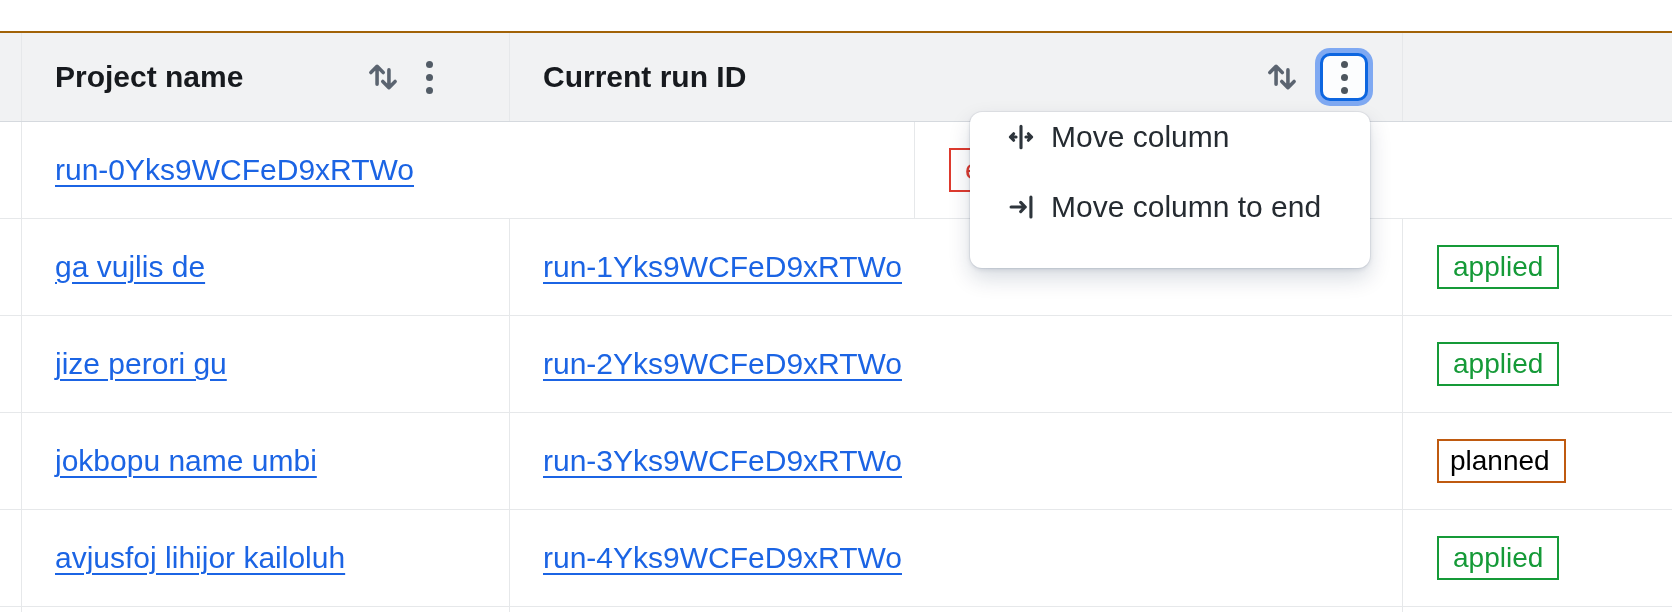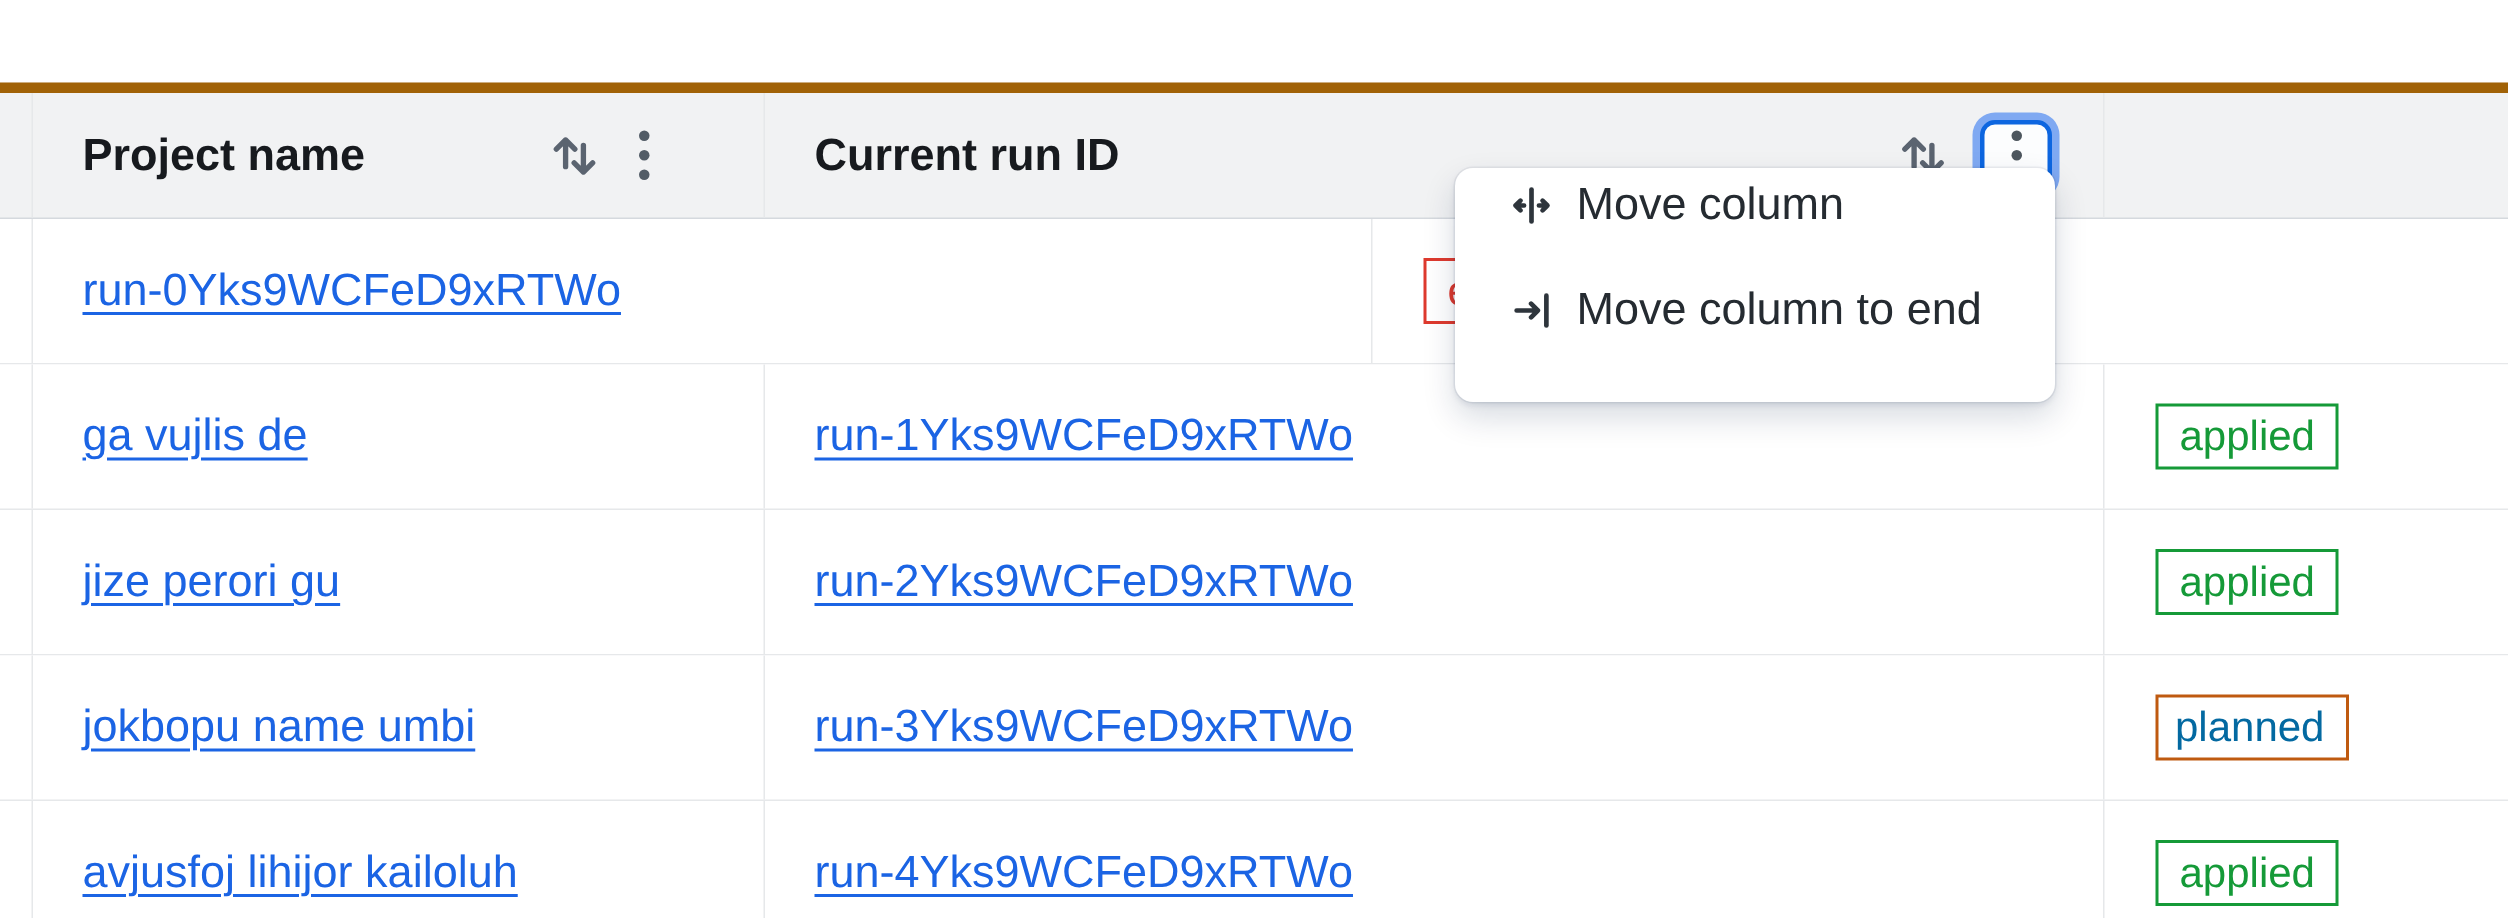--- a/index.html
+++ b/index.html
@@ -7,21 +7,21 @@
     width:1672px; height:612px; position:relative; background:#ffffff;
     font-family:"Liberation Sans","DejaVu Sans",sans-serif;
     --link:#1b64e4; --focus-ring:#7fa9f2; --focus-border:#0d66e0;
     --icon:#5b6470; --header-bg:#f1f2f3; --header-text:#171a1e;
     --menu-text:#252b31; --border:#e6e8ea; --header-border:#d5d9de;
   }
   .table { position:absolute; top:31px; left:0; width:1672px; }
   .thead {
     display:flex; height:91px; box-sizing:border-box;
     background:var(--header-bg);
-    border-top:7px solid #a16207; border-bottom:1px solid var(--header-border);margin-top:24px;
+    border-top:2px solid #a16207; border-bottom:1px solid var(--header-border);
   }
   .cell { box-sizing:border-box; display:flex; align-items:center; }
   .col-strip  { width:22px;  border-right:1px solid var(--border); flex:none; }
   .col-project{ width:488px; border-right:1px solid var(--border); flex:none; padding-left:33px; }
   .col-runid  { width:893px; border-right:1px solid var(--border); flex:none; padding-left:33px;gap:12px; }
   .col-status { flex:1; padding-left:34px; }
   .th-label { font-size:30px; font-weight:700; color:var(--header-text); white-space:nowrap; }
   .th-right { margin-left:auto; display:flex; align-items:center; }
   .thead .col-project .th-right { gap:22px; padding-right:74px; }
   .thead .col-runid   .th-right { gap:19px; padding-right:34px; }
@@ -139,21 +139,21 @@
 
   <div class="row">
     <div class="cell col-strip"></div>
     <div class="cell col-project">
       <a class="cell-link">jokbopu name umbi</a>
     </div>
     <div class="cell col-runid">
       <a class="cell-link">run-3Yks9WCFeD9xRTWo</a>
     </div>
     <div class="cell col-status">
-      <span class="badge" style="color: #0369a1; border-color: rgb(191, 90, 16); padding-left: 11px;">planned</span>
+      <span class="badge" style="color: #000000; border-color: rgb(191, 90, 16); padding-left: 11px;">planned</span>
     </div>
   </div>
 
   <div class="row">
     <div class="cell col-strip"></div>
     <div class="cell col-project">
       <a class="cell-link">avjusfoj lihijor kailoluh</a>
     </div>
     <div class="cell col-runid">
       <a class="cell-link">run-4Yks9WCFeD9xRTWo</a>

